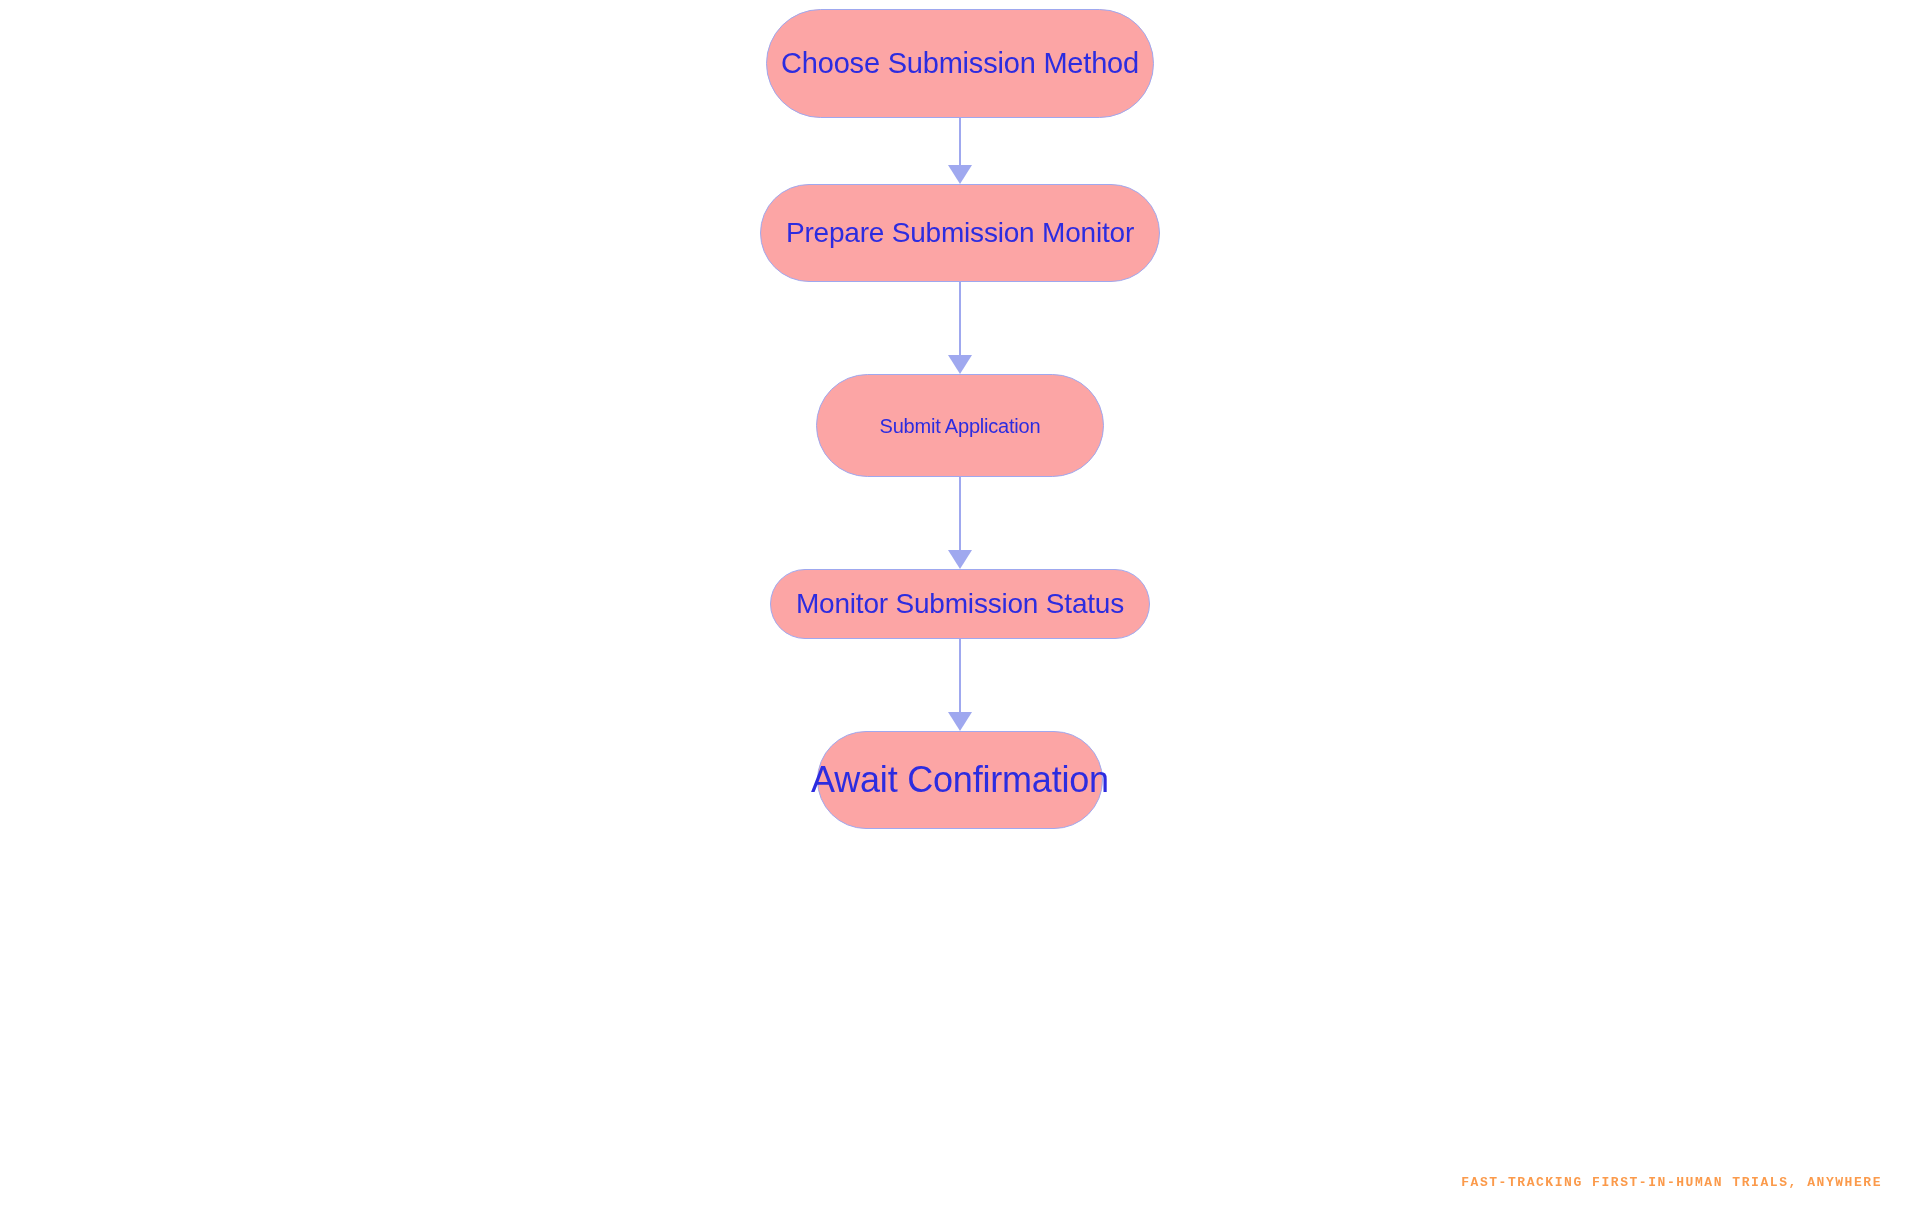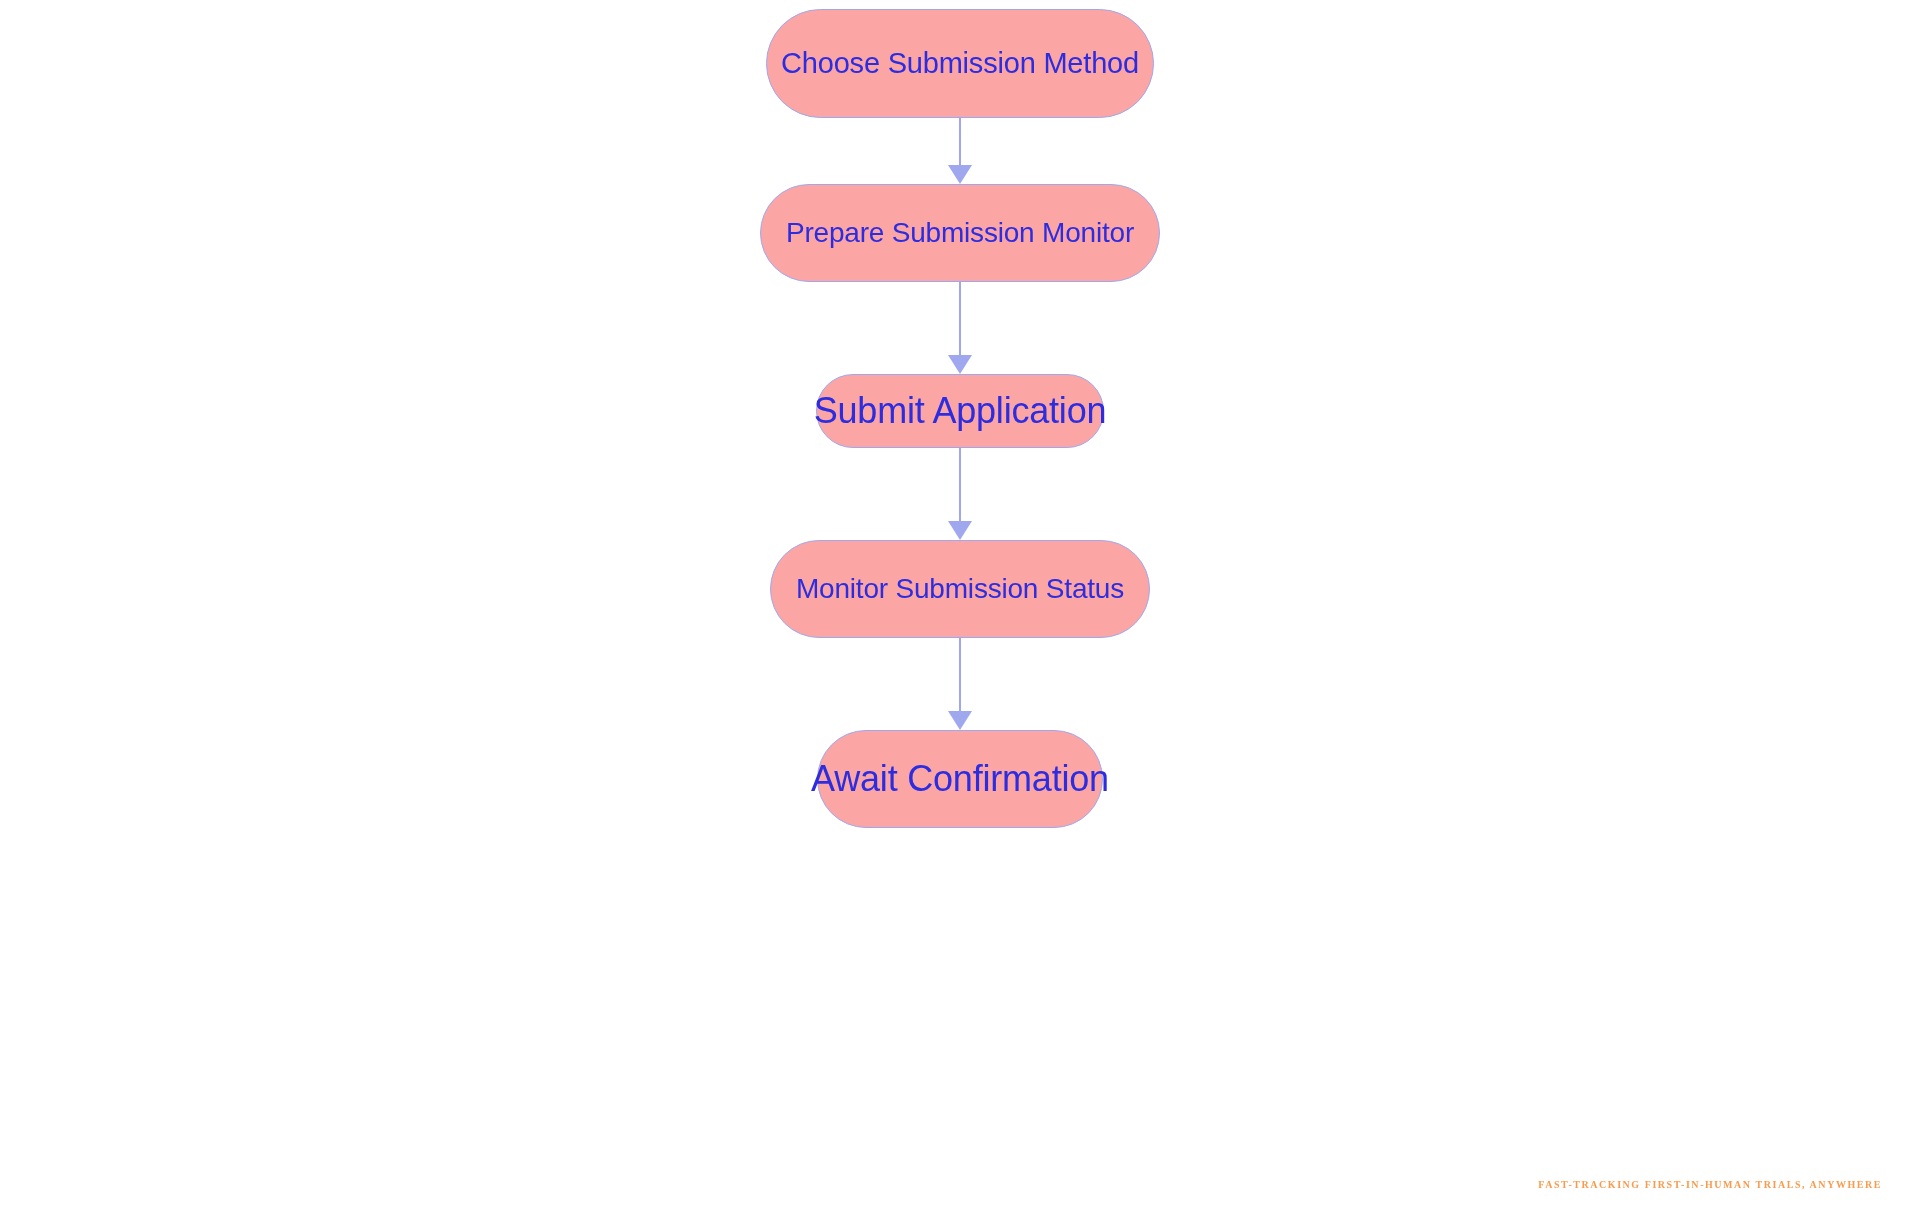--- a/index.html
+++ b/index.html
@@ -93,22 +93,22 @@
     position: absolute;
     top: -2px;
     right: -17px;
     font-size: 19px;
     font-weight: bold;
     letter-spacing: 0;
     color: #f97316;
   }
   #brand-logo .logo-tagline {
     margin-top: 4px;
-    font-family: Liberation Serif, serif;
-    font-size: 10px;
+    font-family: Liberation Mono, monospace;
+    font-size: 13px;
     font-weight: bold;
     letter-spacing: 1.55px;
     color: #fb9a4b;
     white-space: nowrap;
   }
 </style>
 </head>
 <body>
 
 <div id="flow-canvas">
@@ -126,30 +126,30 @@
 
     <div class="node" style="width:400px;height:98px;font-size:28px;">
       <span class="node-label">Prepare Submission Monitor</span>
     </div>
 
     <div class="connector">
       <span class="stem" style="height:74px;"></span>
       <span class="head"></span>
     </div>
 
-    <div class="node" style="width:288px;height:74px;font-size:36px;">
+    <div class="node" style="width:288px;height:103px;font-size:20px;">
       <span class="node-label">Submit Application</span>
     </div>
 
     <div class="connector">
       <span class="stem" style="height:74px;"></span>
       <span class="head"></span>
     </div>
 
-    <div class="node" style="width:380px;height:98px;font-size:28px;">
+    <div class="node" style="width:380px;height:70px;font-size:28px;">
       <span class="node-label">Monitor Submission Status</span>
     </div>
 
     <div class="connector">
       <span class="stem" style="height:74px;"></span>
       <span class="head"></span>
     </div>
 
     <div class="node" style="width:286px;height:98px;font-size:36px;">
       <span class="node-label">Await Confirmation</span>

